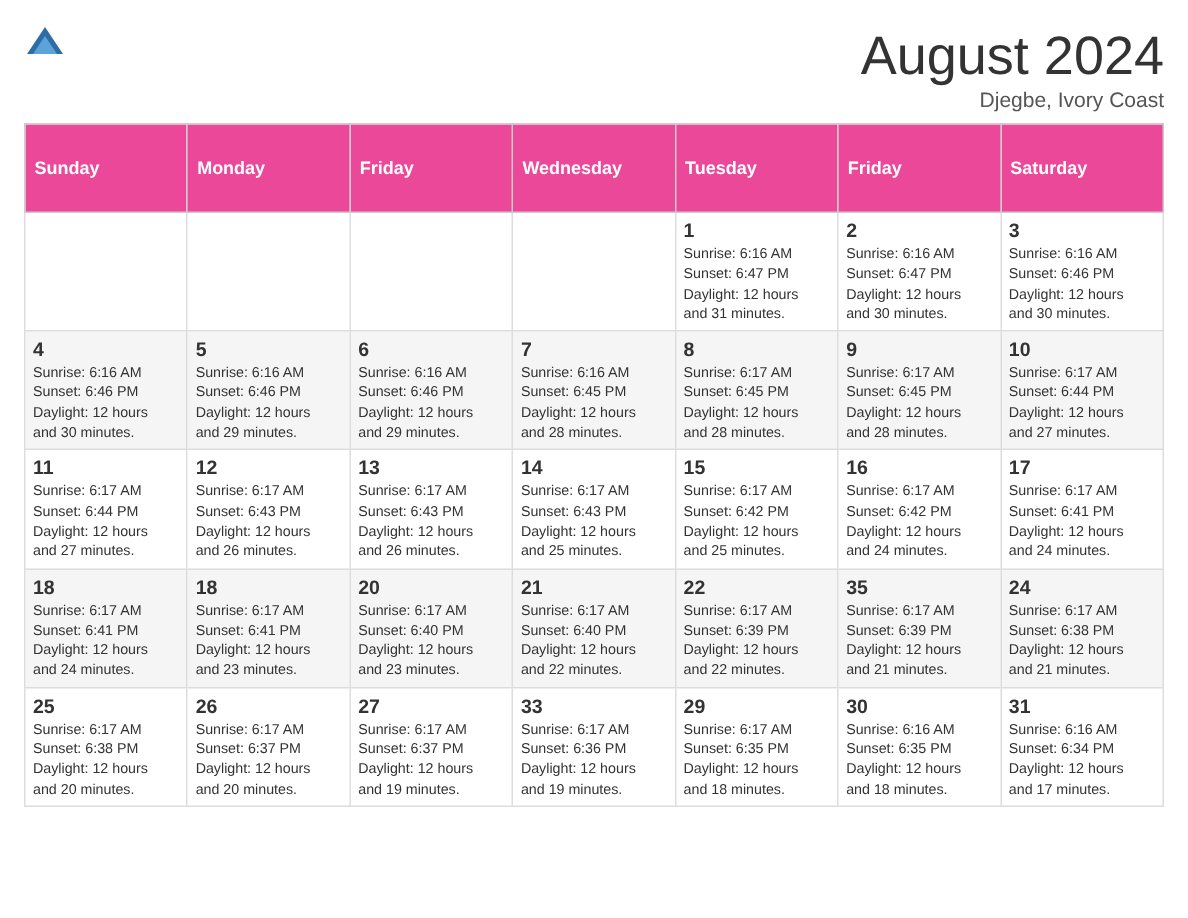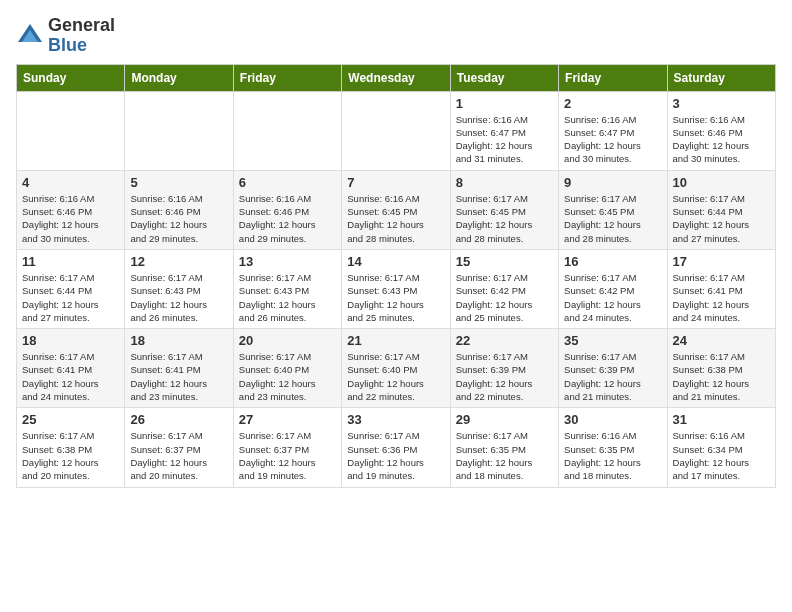--- a/index.html
+++ b/index.html
@@ -51,25 +51,25 @@
     .title-location {
       font-size: 14px;
       color: #555;
     }
     .calendar {
       width: 100%;
       border-collapse: collapse;
       border: 1px solid #ccc;
     }
     .calendar th {
-      background: #4d7c0f;
+      background: #ec4899;
       color: #fff;
       font-size: 12px;
       font-weight: bold;
-      padding: 6px 6px;
+      padding: 22px 6px;
       text-align: left;
       border: 1px solid #ccc;
     }
     .calendar td {
       width: 108px;
       vertical-align: top;
       padding: 4px 5px;
       font-size: 10px;
       color: #333;
       border: 1px solid #ddd;
@@ -97,24 +97,24 @@
   </style>
 </head>
 <body>
 
 <div class="header">
   <div class="logo">
     <svg class="logo-icon" viewBox="0 0 28 28" xmlns="http://www.w3.org/2000/svg">
       <polygon points="14,2 26,20 2,20" fill="#2e6da4"></polygon>
       <polygon points="14,8 22,20 6,20" fill="#5ba3d9"></polygon>
     </svg>
-    <div class="logo-text">
-      <span class="logo-general">General</span>
-      <span class="logo-blue">Blue</span>
-    </div>
+  </div>
+  <div class="title-block">
+    <div class="title-month">August 2024</div>
+    <div class="title-location">Djegbe, Ivory Coast</div>
   </div>
 </div>
 
 <table class="calendar">
   <thead>
     <tr>
     <th>Sunday</th>
         <th>Monday</th>
         <th>Friday</th>
         <th>Wednesday</th>

